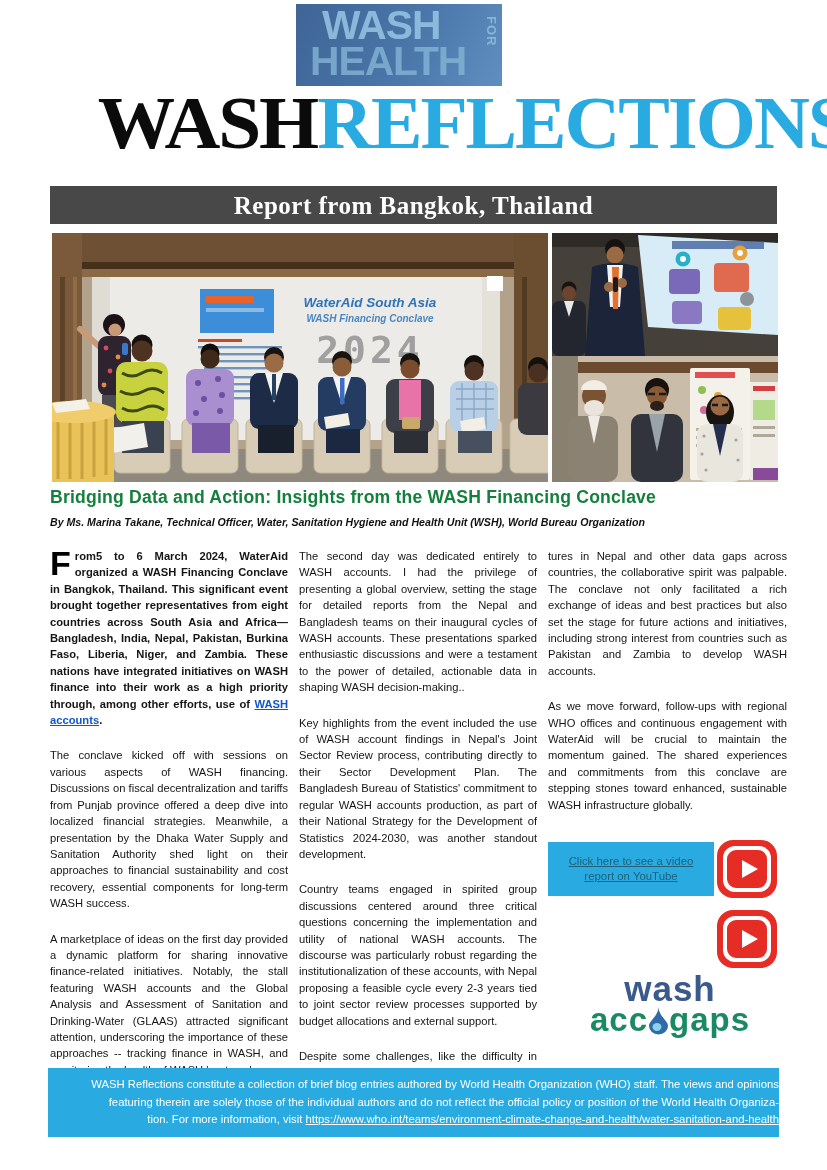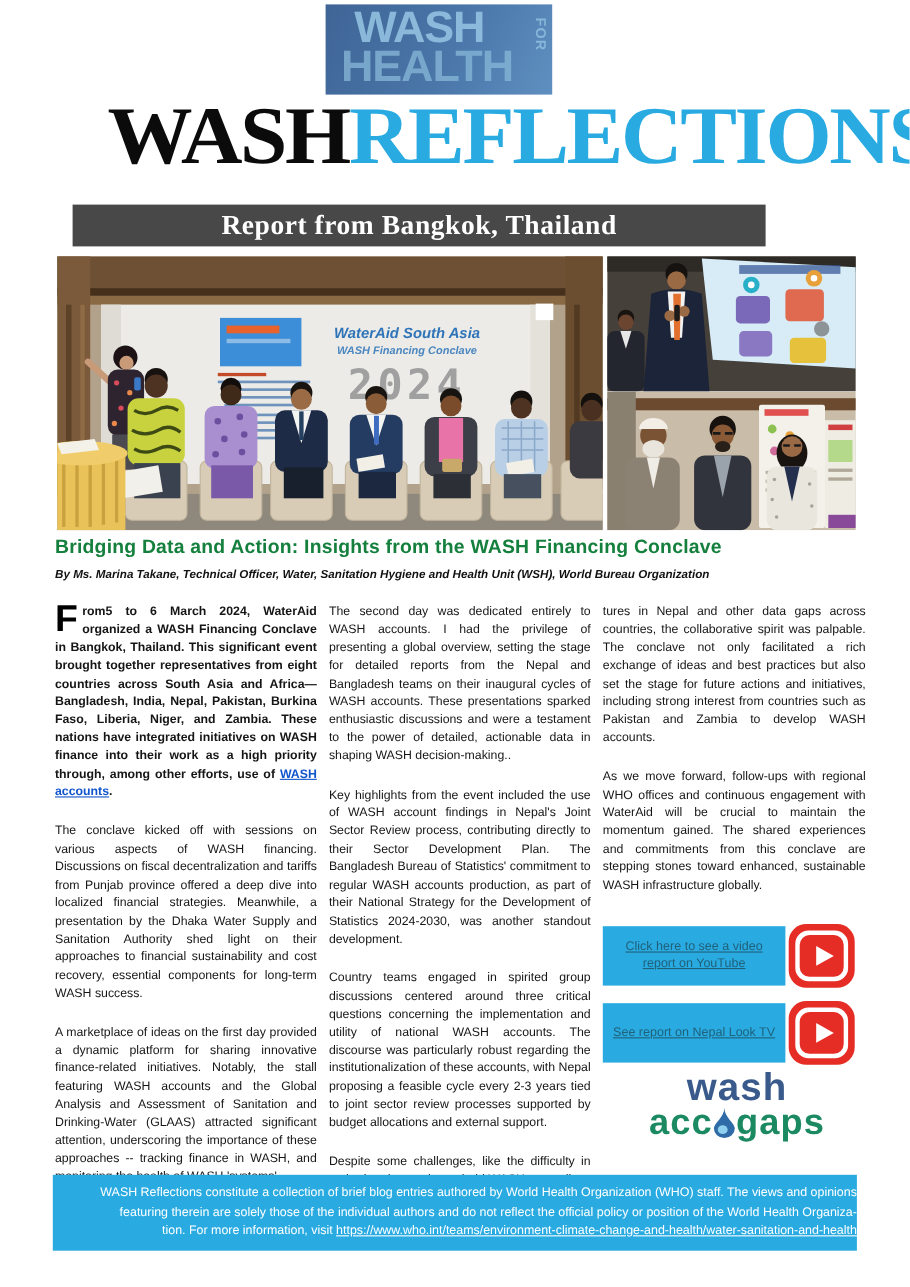--- a/index.html
+++ b/index.html
@@ -15,23 +15,23 @@
   .logo .w2{left:14px;top:37px;font-size:40px;color:rgba(132,180,214,.8);}
   .logo .w3{position:absolute;right:3px;top:12px;writing-mode:vertical-rl;font-size:13px;
         font-weight:bold;color:rgba(150,197,228,.75);letter-spacing:1px;}
 
   .masthead{position:absolute;left:0;top:86px;width:827px;text-align:right;
         font-family:"Liberation Serif",serif;font-weight:bold;font-size:73px;line-height:76px;
         letter-spacing:-2px;white-space:nowrap;}
   .masthead .inner{display:inline-block;transform:scale(1.06,1.02);transform-origin:center;}
   .t-black{color:#0b0b0b;} .t-blue{color:#29abe2;}
 
-  .banner{position:absolute;left:50px;top:186px;width:630px;height:38px;background:#484848;
+  .banner{position:absolute;left:50px;top:186px;width:727px;height:38px;background:#484848;
         color:#ffffff;font-family:"Liberation Serif",serif;font-weight:bold;font-size:25px;
-        text-align:center;line-height:40px;letter-spacing:.5px;margin-left:16px;}
+        text-align:center;line-height:40px;letter-spacing:.5px;}
 
   
   .photo{position:absolute;display:block;}
   #photo-left{left:52px;top:233px;}
   #photo-tr{left:552px;top:233px;}
   #photo-br{left:552px;top:356px;}
 
   
   .headline{position:absolute;left:50px;top:487px;width:736px;font-size:17.6px;font-weight:bold;
         color:#15803d;letter-spacing:.2px;}
@@ -41,21 +41,21 @@
   .body-col{position:absolute;top:548px;width:238px;font-size:11.2px;line-height:16.4px;
         text-align:justify;color:#151515;}
   #col1{left:50px;} #col2{left:299px;} #col3{left:548px;width:239px;}
   .body-col p{margin:0 0 19px 0;}
   .lead{font-weight:bold;}
   .dropcap{float:left;font-size:34px;line-height:27px;font-weight:bold;padding:2px 4px 0 0;color:#000;}
   a.inline-link{color:#1155cc;font-weight:bold;text-decoration:underline;cursor:pointer;}
 
   
   .video-box{position:absolute;left:548px;width:166px;height:54px;background:#29abe2;
-        display:flex;align-items:center;justify-content:center;text-align:center;padding:2px 8px;
+        display:flex;align-items:center;justify-content:flex-start;text-align:center;padding:2px 8px;
         box-sizing:border-box;}
   #video-box-1{top:842px;} #video-box-2{top:912px;}
   .video-link{color:#20617a;font-size:11.4px;line-height:15px;text-decoration:underline;cursor:pointer;}
   .yt{position:absolute;left:716px;width:62px;height:60px;}
   #yt1{top:839px;} #yt2{top:909px;}
 
   .wa-logo{position:absolute;left:575px;top:972px;width:190px;text-align:center;
         font-weight:bold;line-height:0.98;letter-spacing:1px;}
   .wa-l1{font-size:35px;color:#3a5a8c;}
   .wa-l2{font-size:33px;color:#1b8a62;margin-top:-2px;}
@@ -319,23 +319,20 @@
   <div id="video-box-1" class="video-box">
     <a class="video-link">Click here to see a video report on YouTube</a>
   </div>
   <svg id="yt1" class="yt" viewBox="0 0 62 60">
     <rect x="1" y="1" width="60" height="58" rx="16" fill="#e62d25"></rect>
     <rect x="7" y="7" width="48" height="46" rx="12" fill="#ffffff"></rect>
     <rect x="11" y="11" width="40" height="38" rx="9" fill="#e62d25"></rect>
     <polygon points="26,21 26,39 42,30" fill="#ffffff"></polygon>
   </svg>
 
-  <div id="video-box-2" class="video-box">
-    <a class="video-link">See report on Nepal Look TV</a>
-  </div>
   <svg id="yt2" class="yt" viewBox="0 0 62 60">
     <rect x="1" y="1" width="60" height="58" rx="16" fill="#e62d25"></rect>
     <rect x="7" y="7" width="48" height="46" rx="12" fill="#ffffff"></rect>
     <rect x="11" y="11" width="40" height="38" rx="9" fill="#e62d25"></rect>
     <polygon points="26,21 26,39 42,30" fill="#ffffff"></polygon>
   </svg>
 
   <div class="wa-logo">
     <div class="wa-l1">wash</div>
     <div class="wa-l2"><span>acc</span><span class="droplet"><svg width="21" height="28" viewBox="0 0 21 28">

